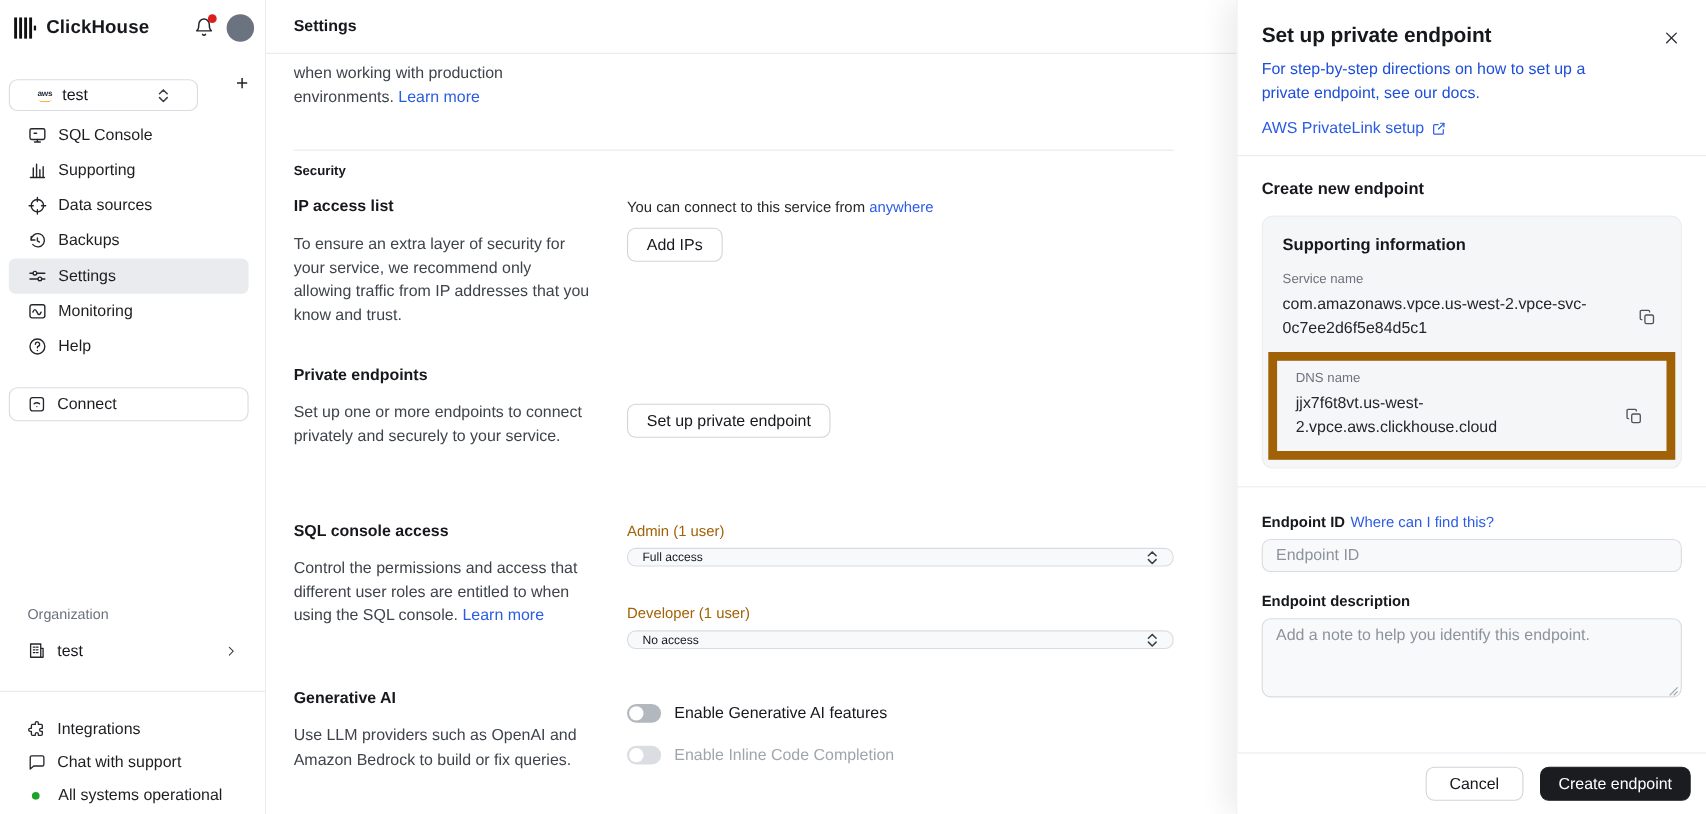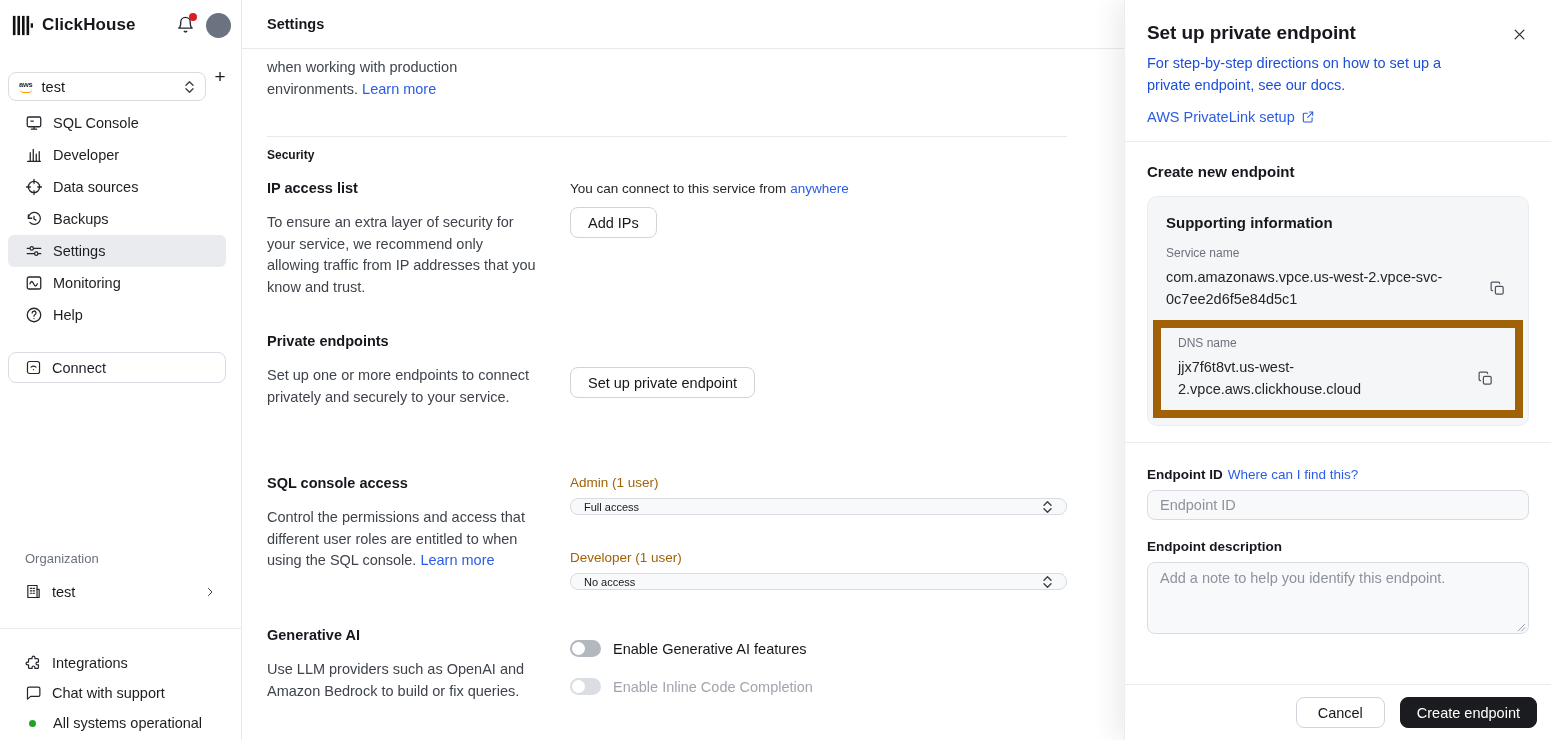--- a/index.html
+++ b/index.html
@@ -15,22 +15,22 @@
 
   
   .sidebar { position:absolute; left:0; top:0; bottom:0; width:242px; background:#fff; border-right:1px solid #e7e9ed; }
   .sb-header { position:absolute; top:10px; left:12px; right:10px; height:30px; display:flex; align-items:center; }
   .brand-name { font-size:17px; font-weight:700; margin-left:9px; letter-spacing:.1px; }
   .bell-wrap { margin-left:auto; position:relative; width:20px; height:22px; cursor:pointer; }
   .notif-dot { position:absolute; top:-1px; right:-1px; width:8px; height:8px; border-radius:50%; background:#db1f1f; }
   .avatar { width:25px; height:25px; border-radius:50%; background:#6b7280; margin-left:10px; cursor:pointer; }
 
   .sb-service { position:absolute; top:62px; left:8px; right:8px; height:29px; display:flex; align-items:center; }
-  .service-select { width:198px; height:29px; border:1px solid #d8dce2; border-radius:8px; background:#fff;
-    display:flex; align-items:center; padding:0 10px; gap:9px; cursor:pointer;margin-top:20px; }
+  .service-select { width:172px; height:29px; border:1px solid #d8dce2; border-radius:8px; background:#fff;
+    display:flex; align-items:center; padding:0 25px; gap:9px; cursor:pointer;margin-top:20px; }
   .aws-mini { display:flex; flex-direction:column; align-items:center; line-height:1; }
   .aws-mini b { font-size:7.5px; font-weight:700; color:#252f3e; letter-spacing:-.2px; }
   .aws-smile { width:12px; height:4px; border-bottom:1.6px solid #f90; border-radius:0 0 7px 7px; margin-top:.5px; }
   .service-name { font-size:14.5px; }
   .service-select .updown { margin-left:auto; color:#3c4048; }
   .add-btn { margin-left:auto; width:26px; height:26px; font-size:19px; color:#1c1e21; background:none; border:none;
     cursor:pointer; line-height:26px; text-align:center; font-family:inherit; }
 
   .sb-nav { position:absolute; top:107px; left:8px; width:218px; }
   .nav-item { height:32px; display:flex; align-items:center; gap:10px; padding-left:17px; border-radius:6px;
@@ -180,21 +180,21 @@
       </span>
       <span>SQL Console</span>
     </div>
     <div class="nav-item">
       <span class="icon">
         <svg width="18" height="18" viewBox="0 0 24 24" fill="none" stroke="currentColor" stroke-width="1.7" stroke-linecap="round" stroke-linejoin="round">
           <path d="M3.5 20.5h17"></path>
             <path d="M7 20V9M11 20V4.5M15 20v-9M19 20V7.5"></path>
         </svg>
       </span>
-      <span>Developer</span>
+      <span>Supporting</span>
     </div>
     <div class="nav-item">
       <span class="icon">
         <svg width="18" height="18" viewBox="0 0 24 24" fill="none" stroke="currentColor" stroke-width="1.7" stroke-linecap="round" stroke-linejoin="round">
           <circle cx="12" cy="12" r="7.5"></circle>
             <path d="M12 2v5M12 17v5M2 12h5M17 12h5"></path>
         </svg>
       </span>
       <span>Data sources</span>
     </div>

